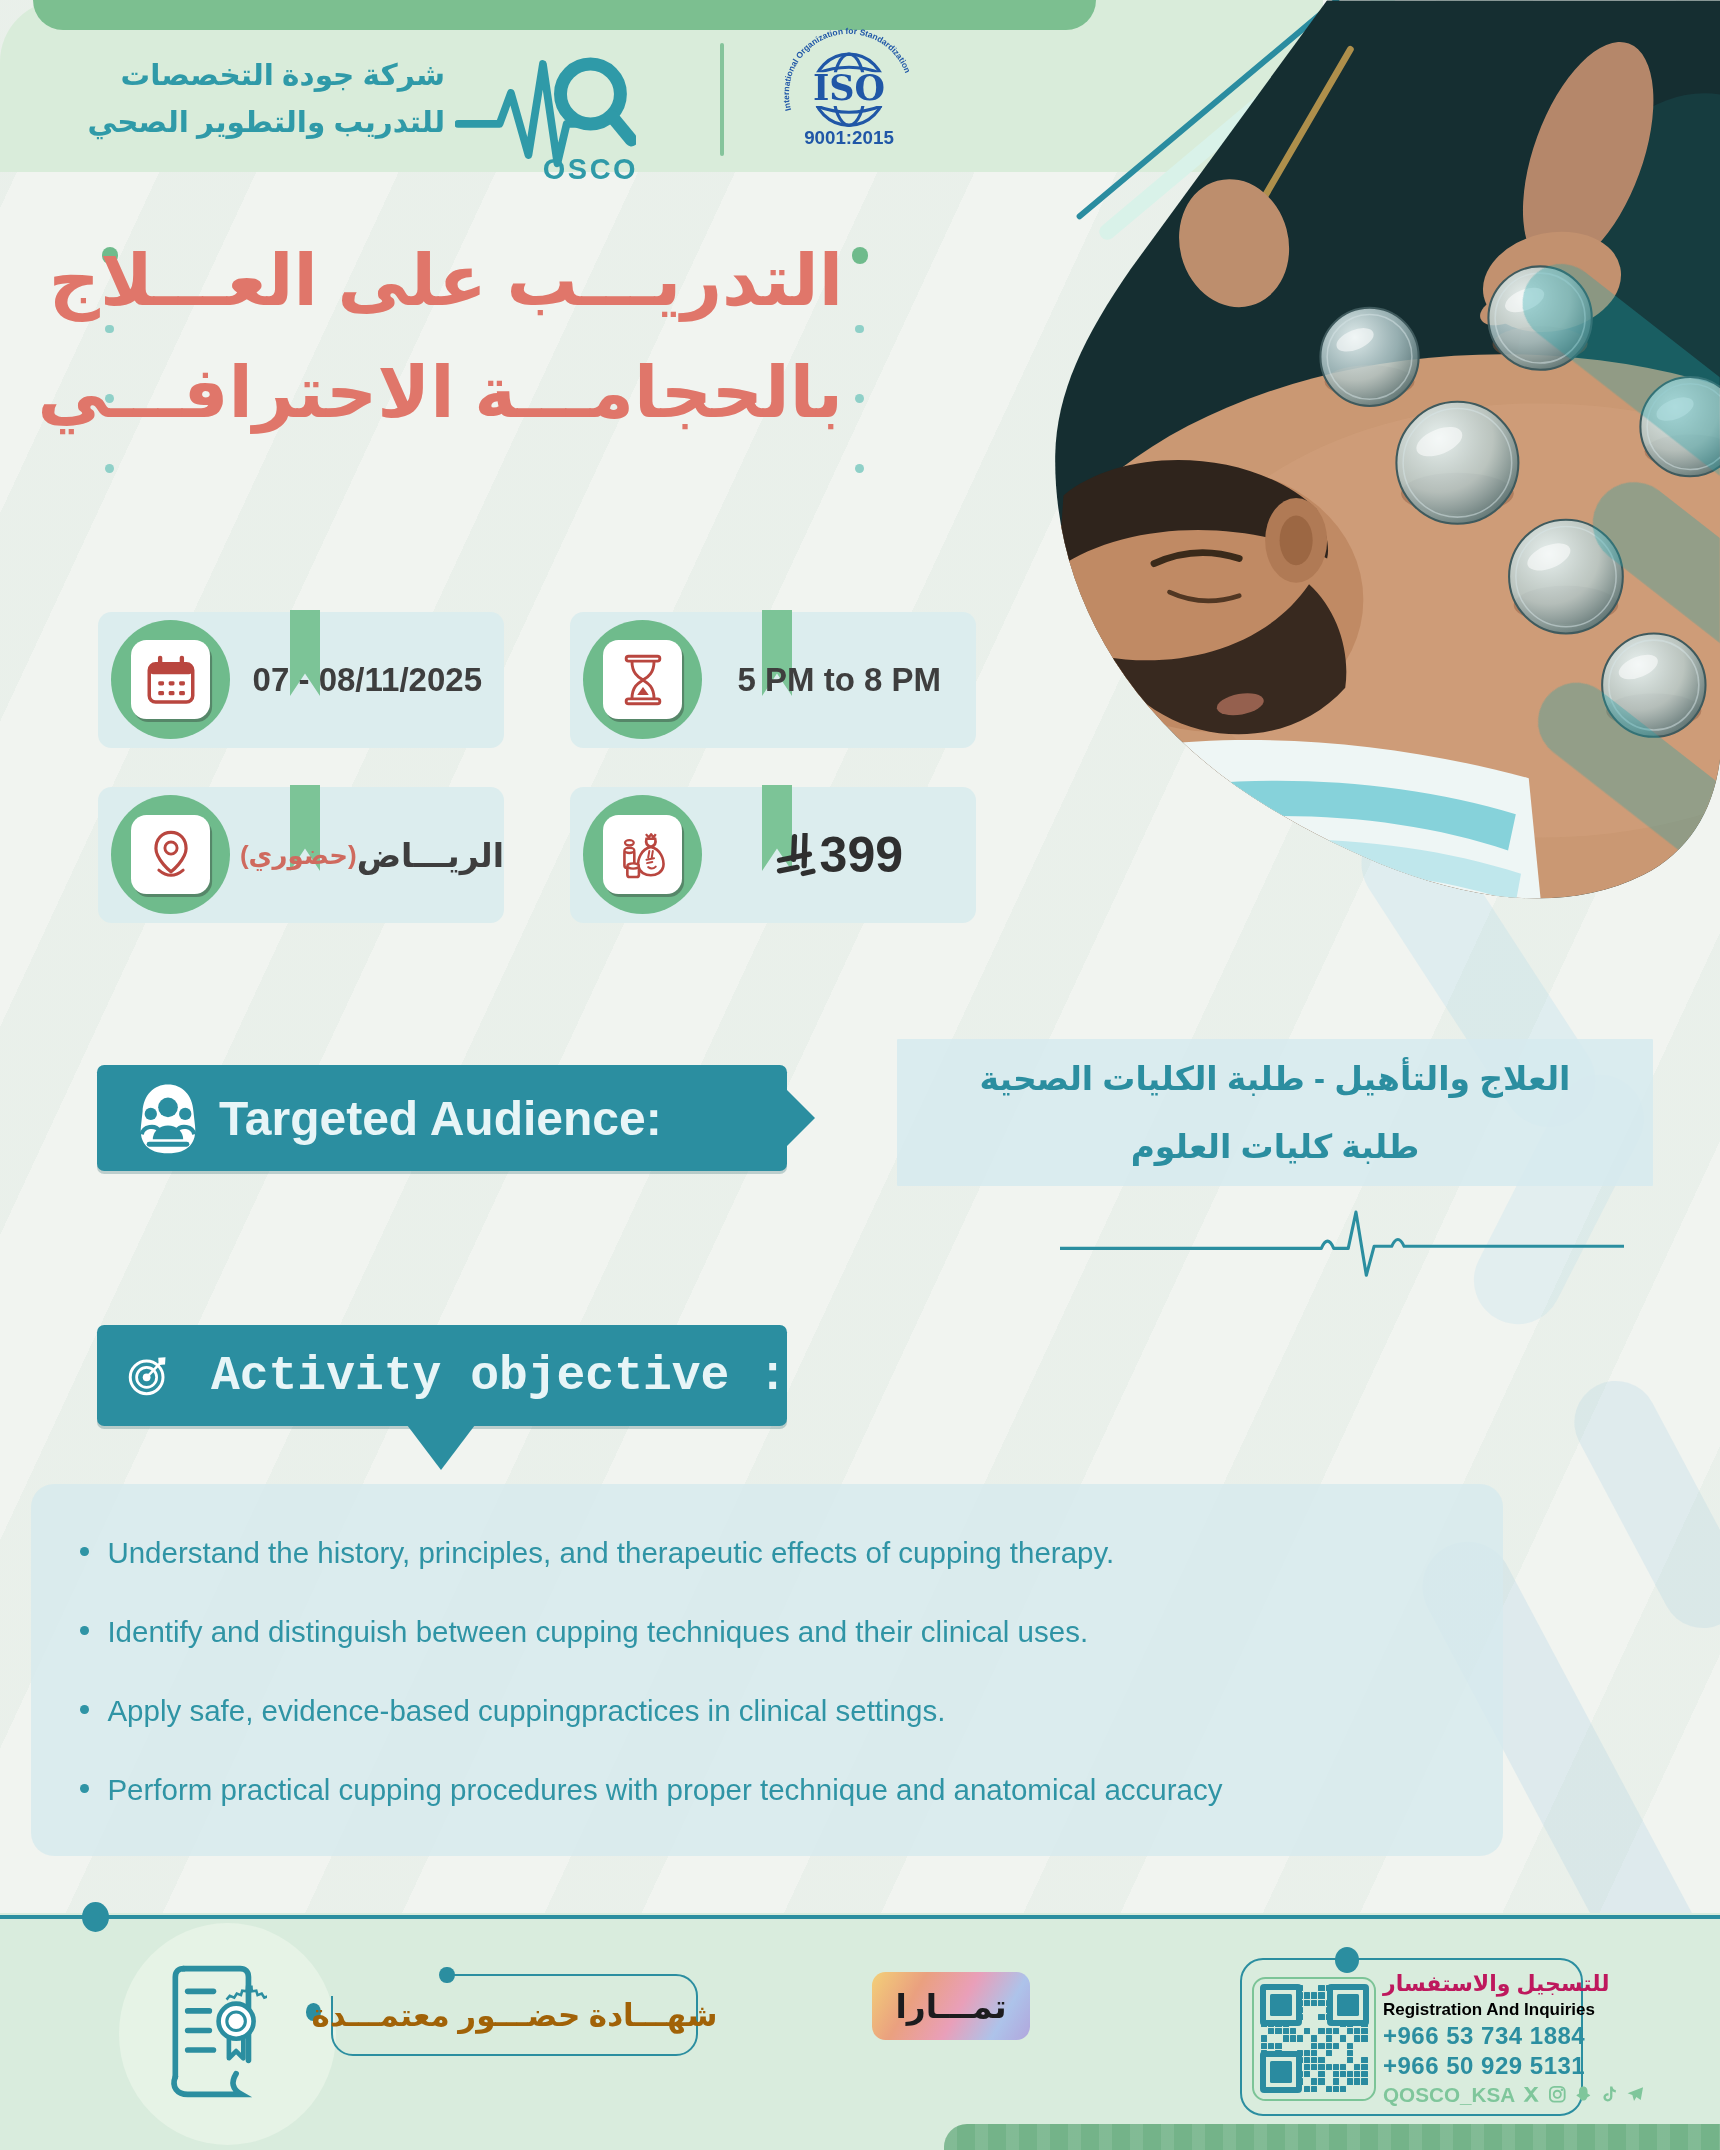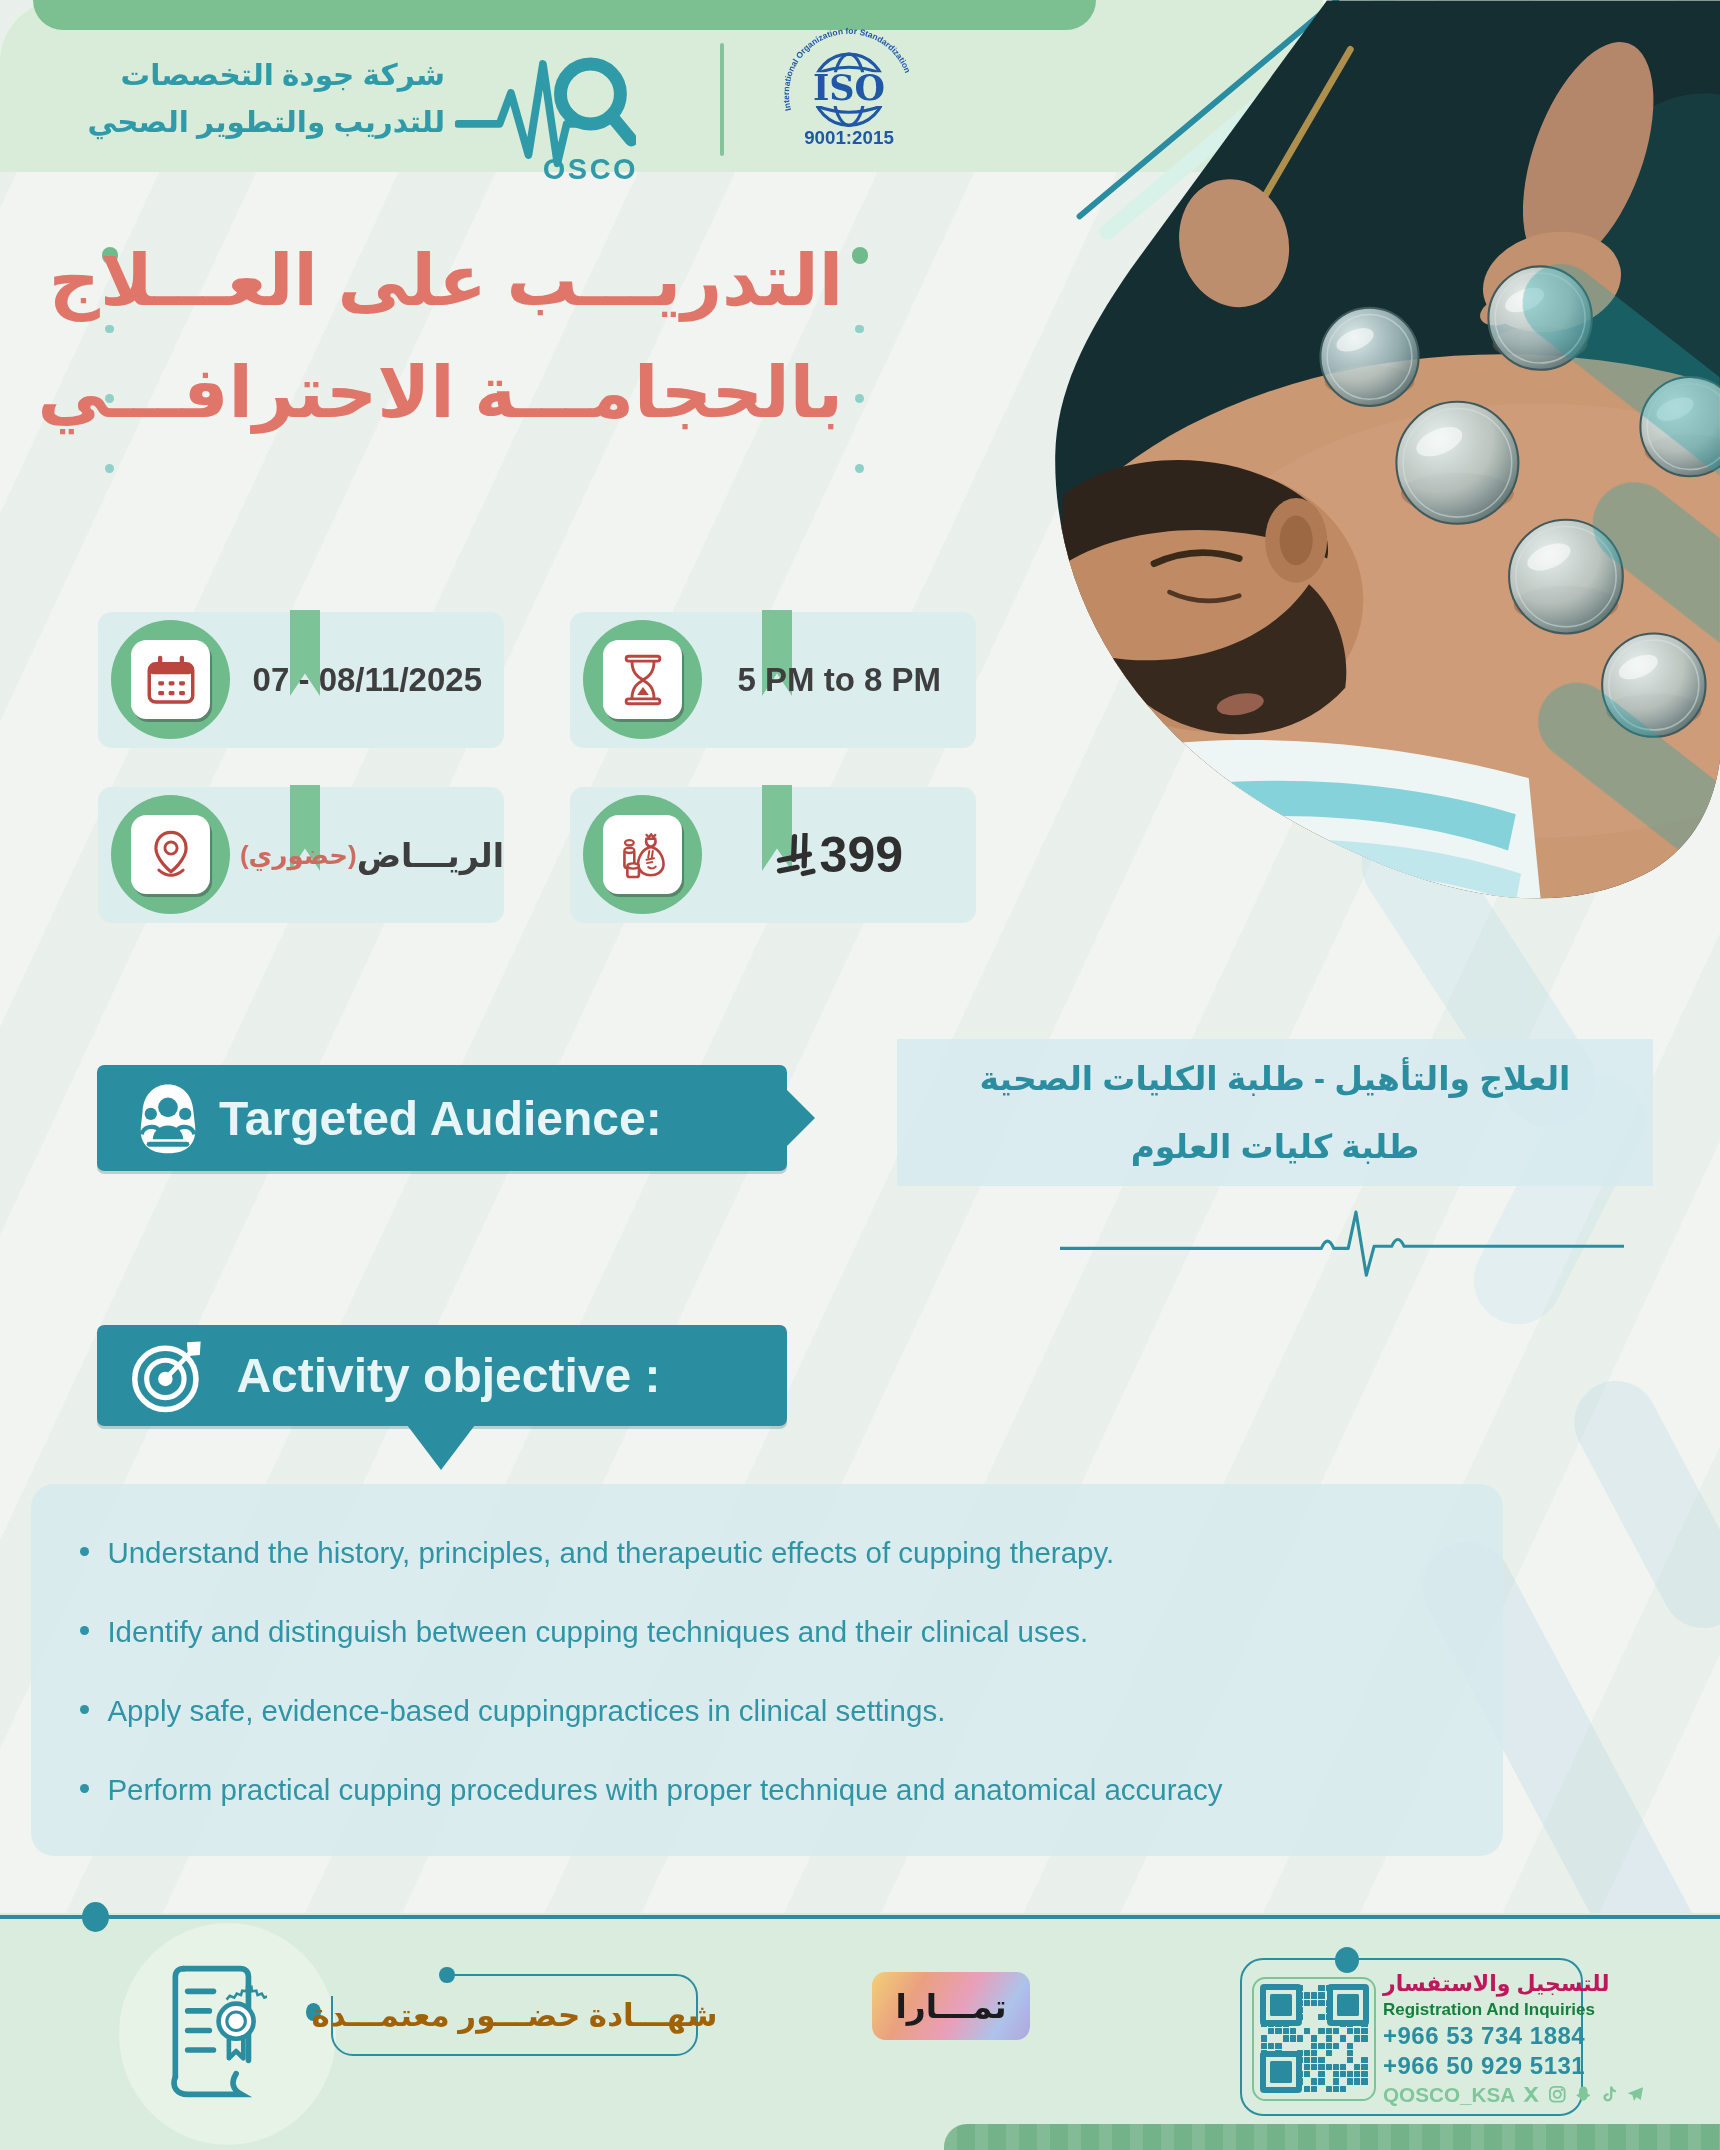--- a/index.html
+++ b/index.html
@@ -78,21 +78,21 @@
   .card-dot{left:1335px;top:1947px;width:24px;height:26px;background:#2b8ea0;border-radius:50%;z-index:5;}
   .qr-frame{position:absolute;left:10.3px;top:16.5px;width:120px;height:120px;border:2.6px solid #7cc497;border-radius:13.4px;}
   #qr{position:absolute;inset:6.7px;display:grid;grid-template-columns:repeat(15,1fr);grid-template-rows:repeat(15,1fr);gap:1px;}
   .qcell{border-radius:0.5px;}
   .qcell.on{background:#2a8ba0;}
   .qfinder{position:absolute;width:30px;height:30px;border:6.2px solid #2a8ba0;border-radius:4.1px;}
   .qfinder::after{content:"";position:absolute;inset:4.1px;background:#2a8ba0;border-radius:1.6px;}
   .qf-tl{left:5.7px;top:5.7px;} .qf-tr{right:5.7px;top:5.7px;} .qf-bl{left:5.7px;bottom:5.7px;}
   .contact-info{position:absolute;left:141px;top:11.4px;right:8.3px;bottom:7.2px;display:flex;flex-direction:column;align-items:flex-start;justify-content:space-between;}
   .ci-ar{direction:rtl;color:#be185d;font-weight:700;font-size:22px;white-space:nowrap;}
-  .ci-en{color:#15803d;font-weight:700;font-size:17px;white-space:nowrap;}
+  .ci-en{color:#000000;font-weight:700;font-size:17px;white-space:nowrap;}
   .ci-phone{color:#2b8ea0;font-weight:700;font-size:24px;white-space:nowrap;letter-spacing:0.5px;}
   .ci-social{display:flex;align-items:center;gap:7.2px;color:#7fc69b;font-weight:700;font-size:20.7px;white-space:nowrap;}
   .sicon{width:18.6px;height:18.6px;display:inline-flex;}
   .bottom-bar{left:944px;top:2124px;width:777px;height:27px;background:#74b389;border-radius:23px 0 0 0;z-index:5;
     background-image:repeating-linear-gradient(90deg,rgba(255,255,255,.10) 0 13.4px,rgba(255,255,255,0) 13.4px 31px);}
 </style>
 </head>
 <body>
 
 <div id="page">
@@ -337,21 +337,21 @@
   </svg>
 
   <div class="sec-banner abs" style="left:97px;top:1325px;width:690px;height:101px;">
     <svg style="margin-left:28.4px;" width="85" height="85" viewBox="0 0 200 200">
       <circle cx="95" cy="108" r="72" fill="none" stroke="#ffffff" stroke-width="13"></circle>
       <circle cx="95" cy="108" r="44" fill="none" stroke="#ffffff" stroke-width="12"></circle>
       <circle cx="95" cy="108" r="17" fill="#ffffff"></circle>
       <line x1="95" y1="108" x2="158" y2="42" stroke="#ffffff" stroke-width="11" stroke-linecap="round"></line>
       <path d="M146,22 L178,20 L176,52 L148,54 Z" fill="#ffffff"></path>
     </svg>
-    <span class="blabel" style="margin-left:26px;">Activity objective :</span>
+    <span class="blabel" style="margin-left:40px;font-family:Liberation Mono, monospace;">Activity objective :</span>
   </div>
   <div class="obj-pointer abs"></div>
 
   <div class="obj-panel abs">
     <ul>
       <li class="obj-item">
           <span class="obj-dot"></span>
           <span>Understand the history, principles, and therapeutic effects of cupping therapy.</span>
         </li>
       <li class="obj-item">

